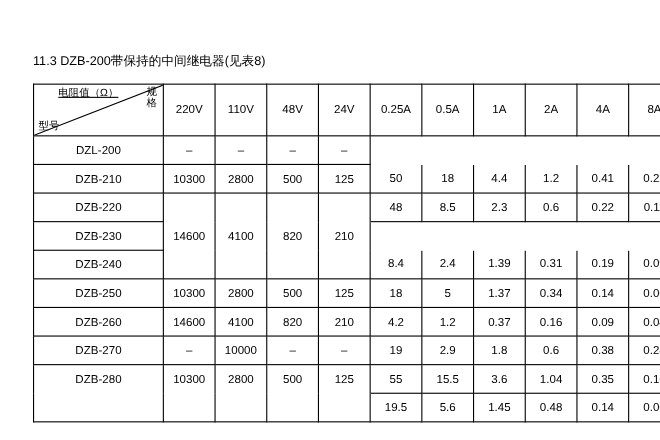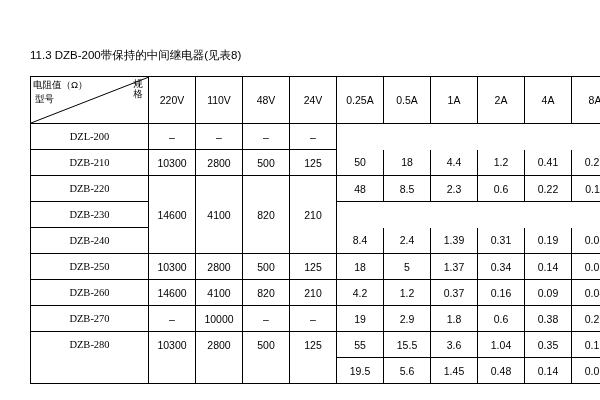--- a/index.html
+++ b/index.html
@@ -57,43 +57,44 @@
   }
   .diag .line {
     position: absolute;
     left: 0; top: 0;
     width: 100%; height: 100%;
     overflow: hidden;
     pointer-events: none;
   }
   .diag .res {
     position: absolute;
-    left: 2px;
+    left: 22px;
     top: 3px;
     font-size: 9.5px;
     line-height: 1.1;
     text-align: left;
     white-space: nowrap;
+    text-decoration: underline;
   }
   .diag .spec-lbl {
     position: absolute;
     right: 4px;
     top: 2px;
     font-size: 9.5px;
     line-height: 1.05;
     width: 12px;
     word-break: break-all;
   }
   .diag .model {
     position: absolute;
     left: 4px;
-    bottom: 17px;
+    bottom: 2px;
     font-size: 9.5px;
   }
-  .rowlabel { text-align: center; font-family: Liberation Serif, serif; }
+  .rowlabel { text-align: center; }
   .blank { border-left: 1px solid #000; border-right: 1px solid #000; }
   .nb-top { border-top: 0 !important; }
   .nb-bottom { border-bottom: 0 !important; }
 </style>
 </head>
 <body>
 
 <div id="page">
 
   <div class="title">11.3 DZB-200带保持的中间继电器(见表8)</div>

